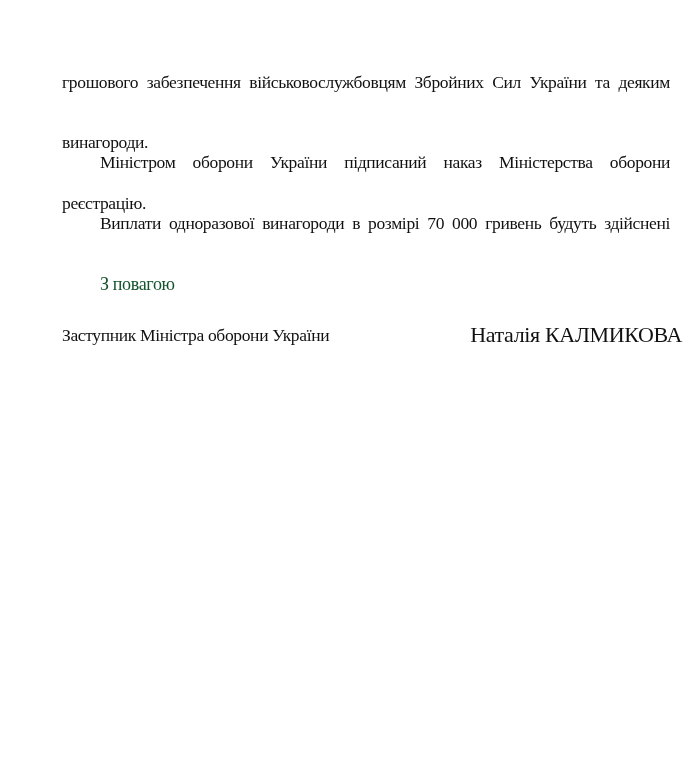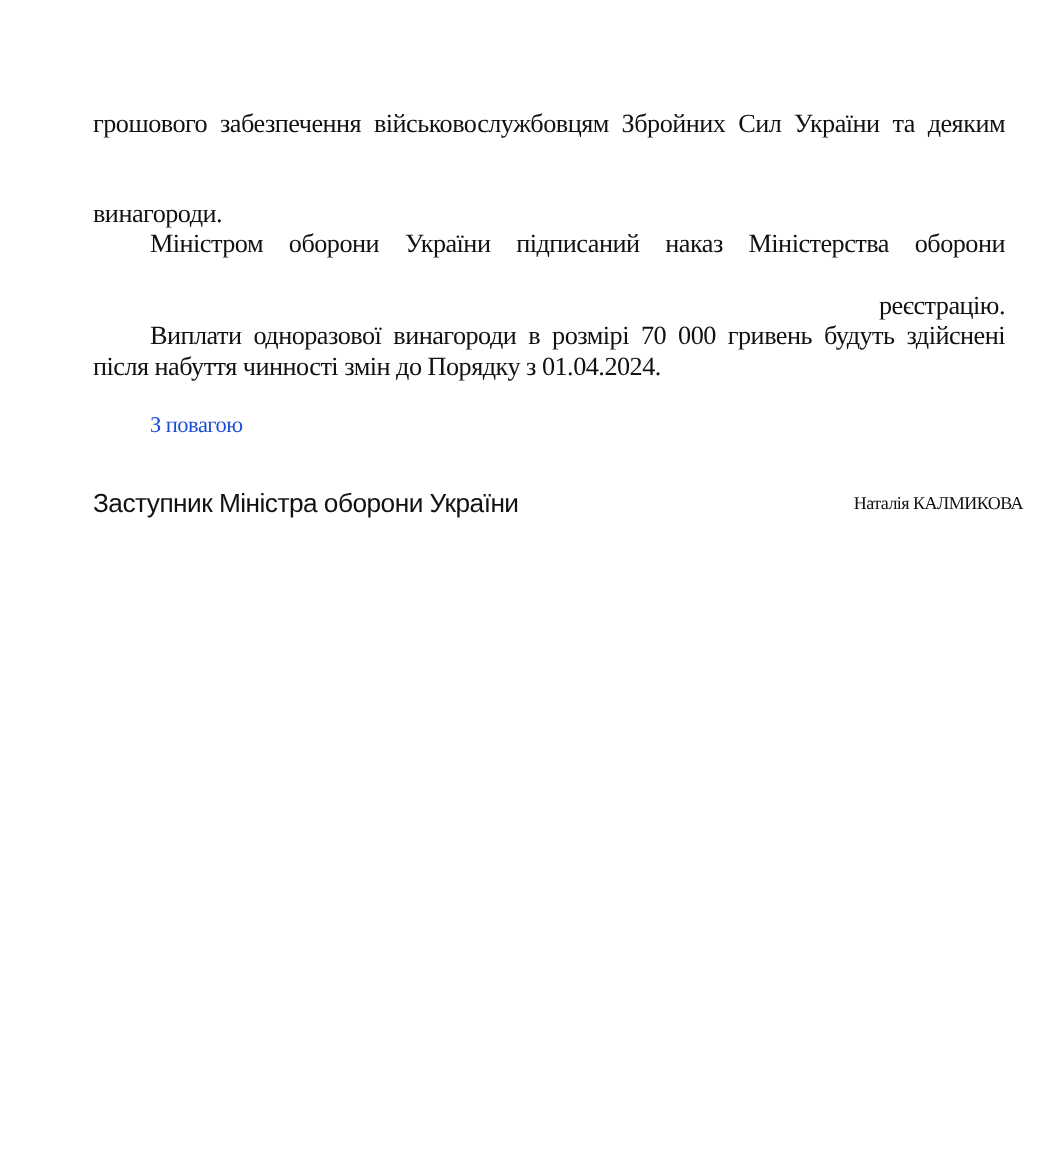--- a/index.html
+++ b/index.html
@@ -15,38 +15,37 @@
     color: #111;
     white-space: nowrap;
     letter-spacing: -0.35px;
   }
   .just {
     text-align: justify;
     text-align-last: justify;
     white-space: normal;
   }
   .indent { left: 100px; width: 570px; }
-  .sig-left { position: absolute; left: 62px; top: 313px; font-family: Liberation Sans, sans-serif; font-size: 17.5px; line-height: 20px; color:#111; letter-spacing:-0.35px; }
-  .sig-right { position: absolute; right: 25px; top: 313px; font-family: "Liberation Serif", serif; font-size: 12px; line-height: 20px; color:#111; letter-spacing:-0.35px; }
-  .regards { position: absolute; left: 100px; top: 262px; font-family: "Liberation Serif", serif; font-size: 15px; line-height: 20px; color:#1d4ed8; letter-spacing:-0.35px; }
+  .sig-left { position: absolute; left: 62px; top: 313px; font-family: Liberation Serif, serif; font-size: 17.5px; line-height: 20px; color:#111; letter-spacing:-0.35px; }
+  .sig-right { position: absolute; right: 25px; top: 313px; font-family: "Liberation Serif", serif; font-size: 22px; line-height: 20px; color:#111; letter-spacing:-0.35px; }
+  .regards { position: absolute; left: 100px; top: 262px; font-family: "Liberation Serif", serif; font-size: 18px; line-height: 20px; color:#14532d; letter-spacing:-0.35px; }
   .footer { position: absolute; left: 63px; top: 757px; font-family: "Liberation Serif", serif; font-size: 12px; line-height: 14px; color:#111; letter-spacing:-0.2px; }
 </style>
 </head>
 <body>
 
 <div class="page">
 
   <div class="line just" style="top:60px;">грошового забезпечення військовослужбовцям Збройних Сил України та деяким</div>
   <div class="line just indent" style="top:140px;">Міністром оборони України підписаний наказ Міністерства оборони</div>
 
   <div class="line" style="top:120px;">винагороди.</div>
-  <div class="line" style="top:181px;text-align:right;">реєстрацію.</div>
+  <div class="line" style="top:181px;">реєстрацію.</div>
 
   <div class="line just indent" style="top:201px;">Виплати одноразової винагороди в розмірі 70 000 гривень будуть здійснені</div>
-  <div class="line" style="top:222px;">після набуття чинності змін до Порядку з 01.04.2024.</div>
 
   <div class="regards">З повагою</div>
 
   <div class="sig-left">Заступник Міністра оборони України</div>
   <div class="sig-right">Наталія КАЛМИКОВА</div>
 
   <div class="footer">Артем Козак  271 13 61</div>
 
 </div>
 

